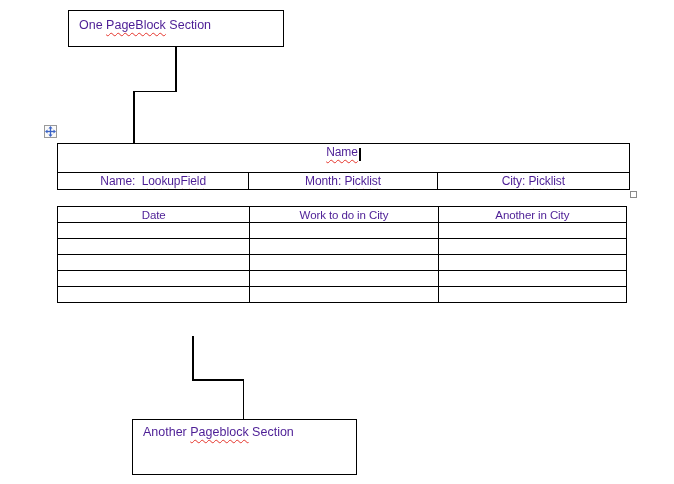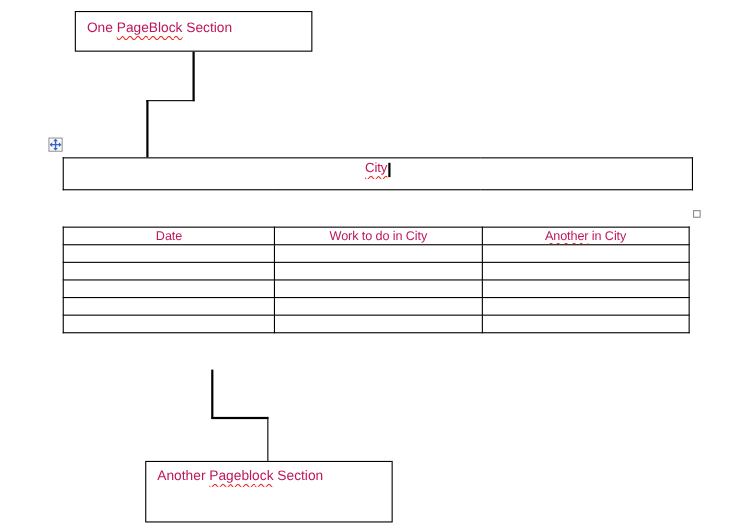--- a/index.html
+++ b/index.html
@@ -1,18 +1,18 @@
 <!DOCTYPE html>
 <html><head>
 <meta charset="utf-8">
 <style>
   html,body{margin:0;padding:0;background:#ffffff;}
   .canvas{
     position:relative;width:674px;height:484px;background:#ffffff;overflow:hidden;
-    font-family:"Liberation Sans",sans-serif;color:#be185d;
+    font-family:"Liberation Sans",sans-serif;color:#4c1d95;
   }
   
   .shape-box{
     position:absolute;border:1.5px solid #000;background:#fff;box-sizing:border-box;
     font-size:12.5px;line-height:15px;white-space:pre;
   }
   .box-top{left:68px;top:10px;width:216px;height:37px;padding:7px 8px 0 10px;}
   .box-bottom{left:132px;top:419px;width:225px;height:56px;padding:5px 8px 12px 10px;}
   
   .line{position:absolute;background:#000;}
@@ -81,21 +81,26 @@
   </div>
 
   <table class="table-summary">
     <colgroup>
         <col style="width:191px">
         <col style="width:188px">
         <col style="width:192px">
       </colgroup>
     <tbody>
       <tr>
-        <td colspan="3" class="title-cell"><span class="seg misspell">City</span><span class="text-cursor"></span></td>
+        <td colspan="3" class="title-cell"><span class="seg misspell">Name</span><span class="text-cursor"></span></td>
+      </tr>
+      <tr>
+        <td class="field-cell"><span class="seg">Name:  </span><span class="seg misspell">LookupField</span><span class="seg"></span></td>
+        <td class="field-cell"><span class="seg">Month: </span><span class="seg misspell">Picklist</span><span class="seg"></span></td>
+        <td class="field-cell"><span class="seg">City: </span><span class="seg misspell">Picklist</span><span class="seg"></span></td>
       </tr>
     </tbody>
   </table>
 
   <div class="resize-handle"></div>
 
   <table class="table-detail">
     <colgroup>
         <col style="width:192px">
         <col style="width:188px">

